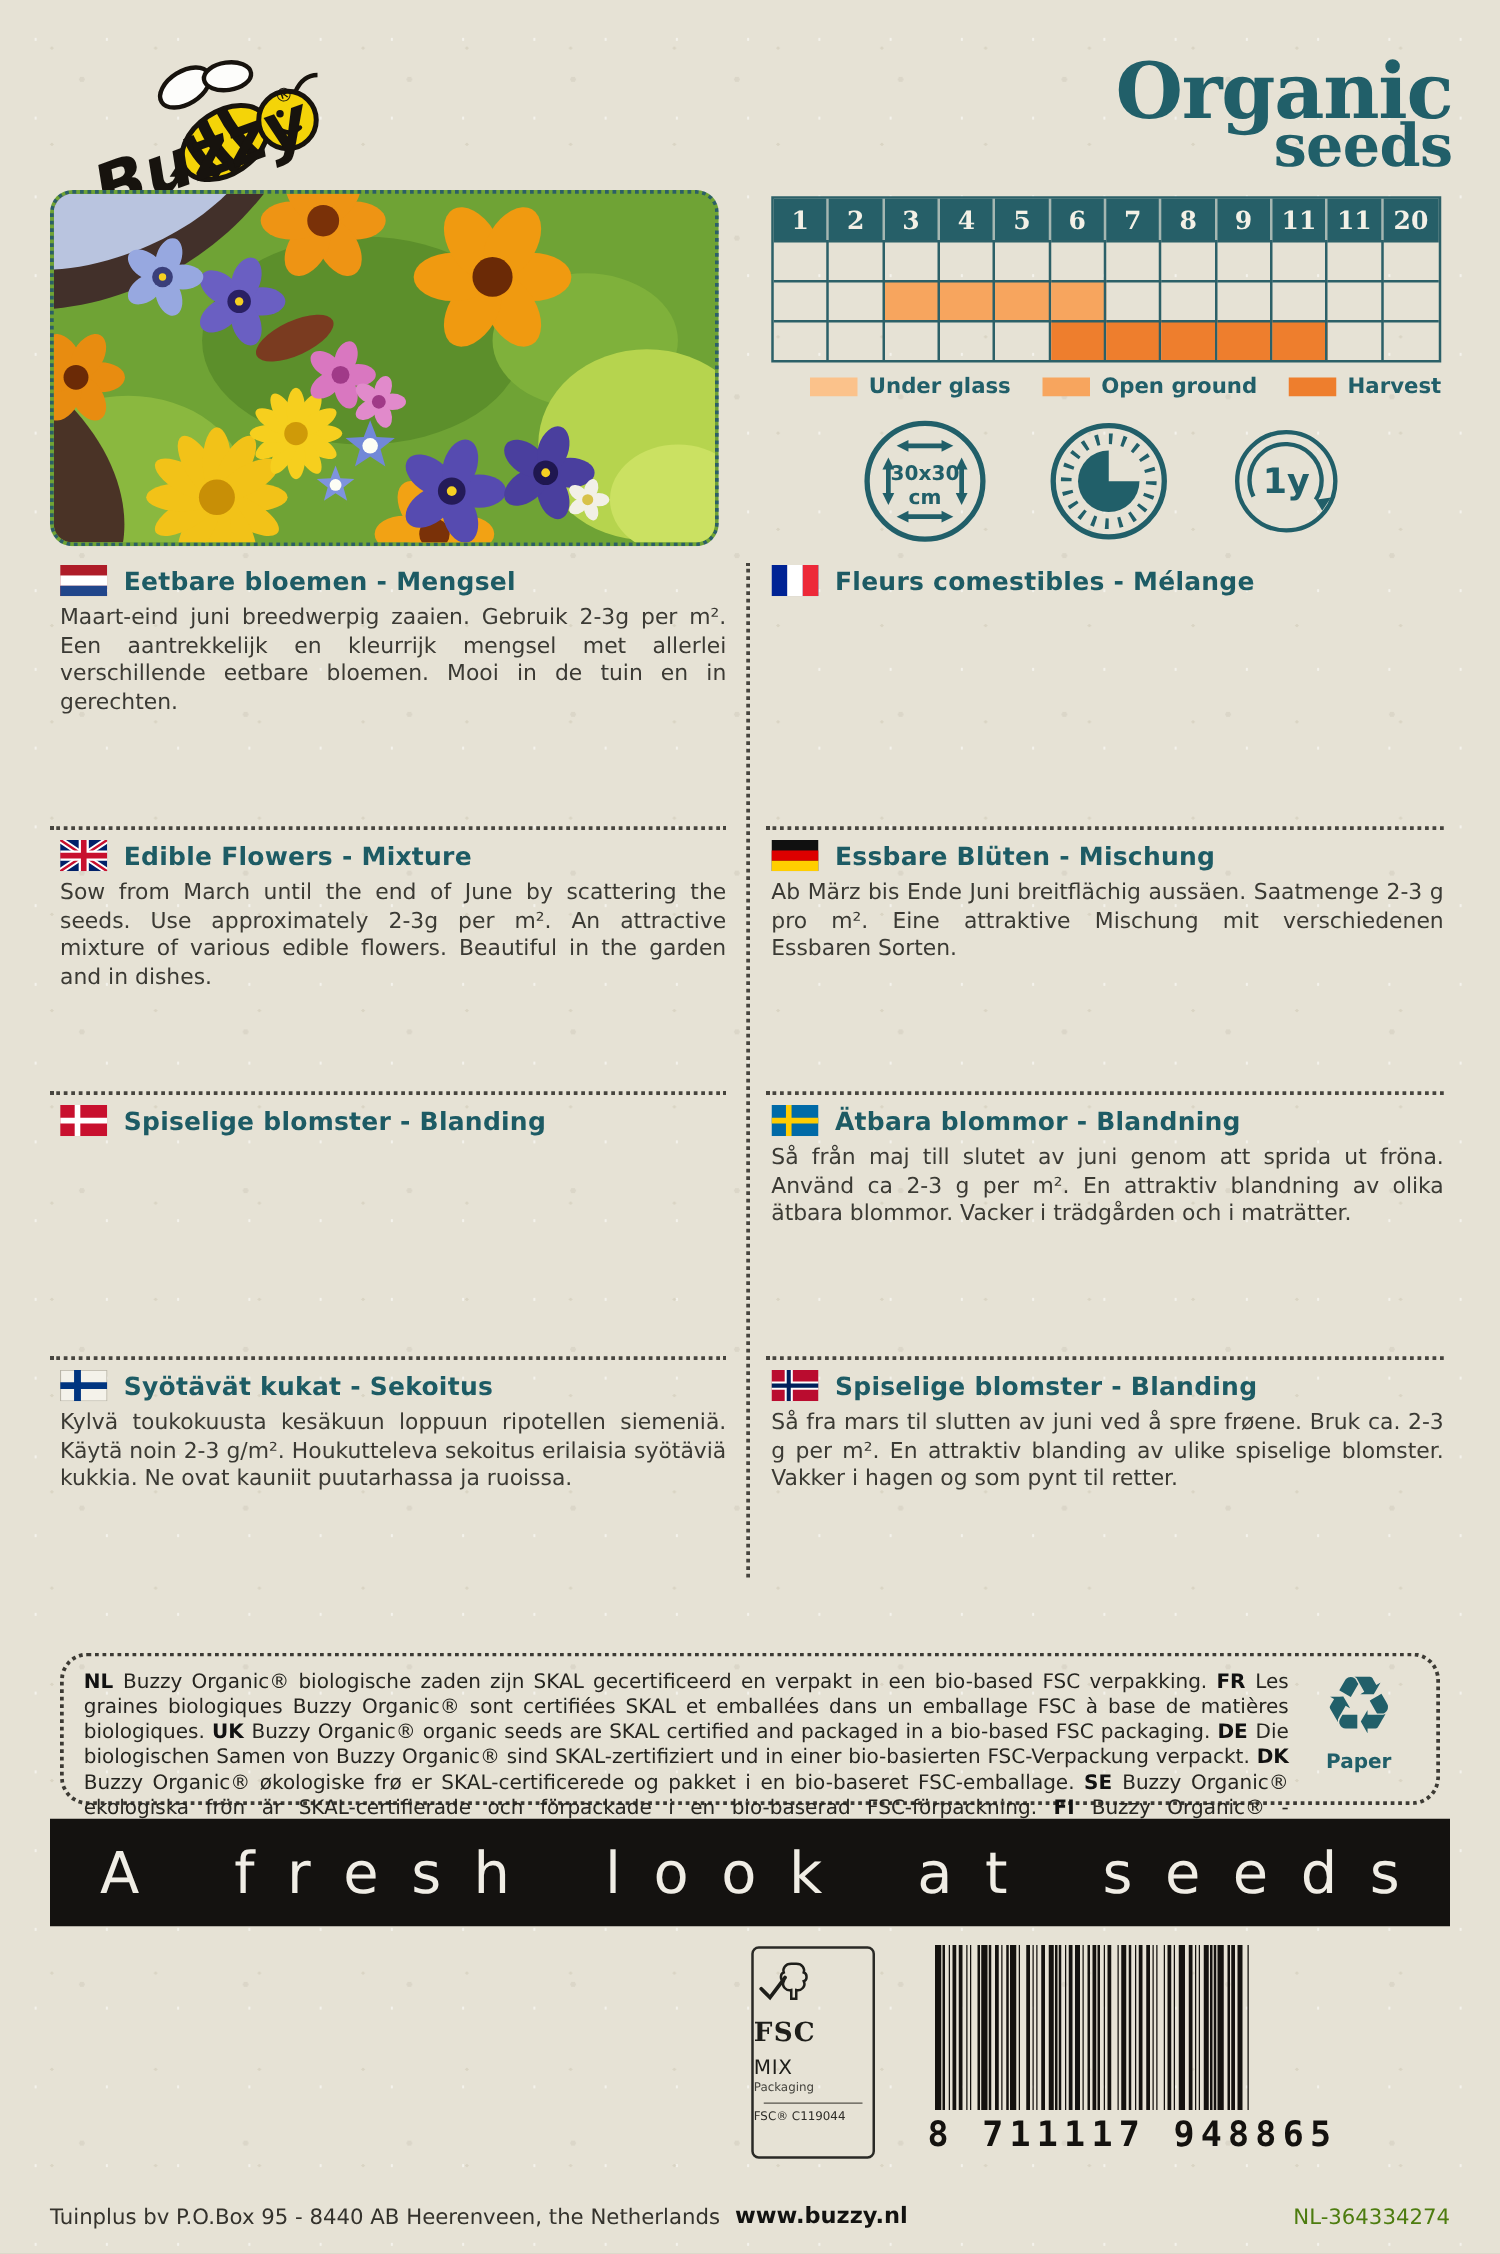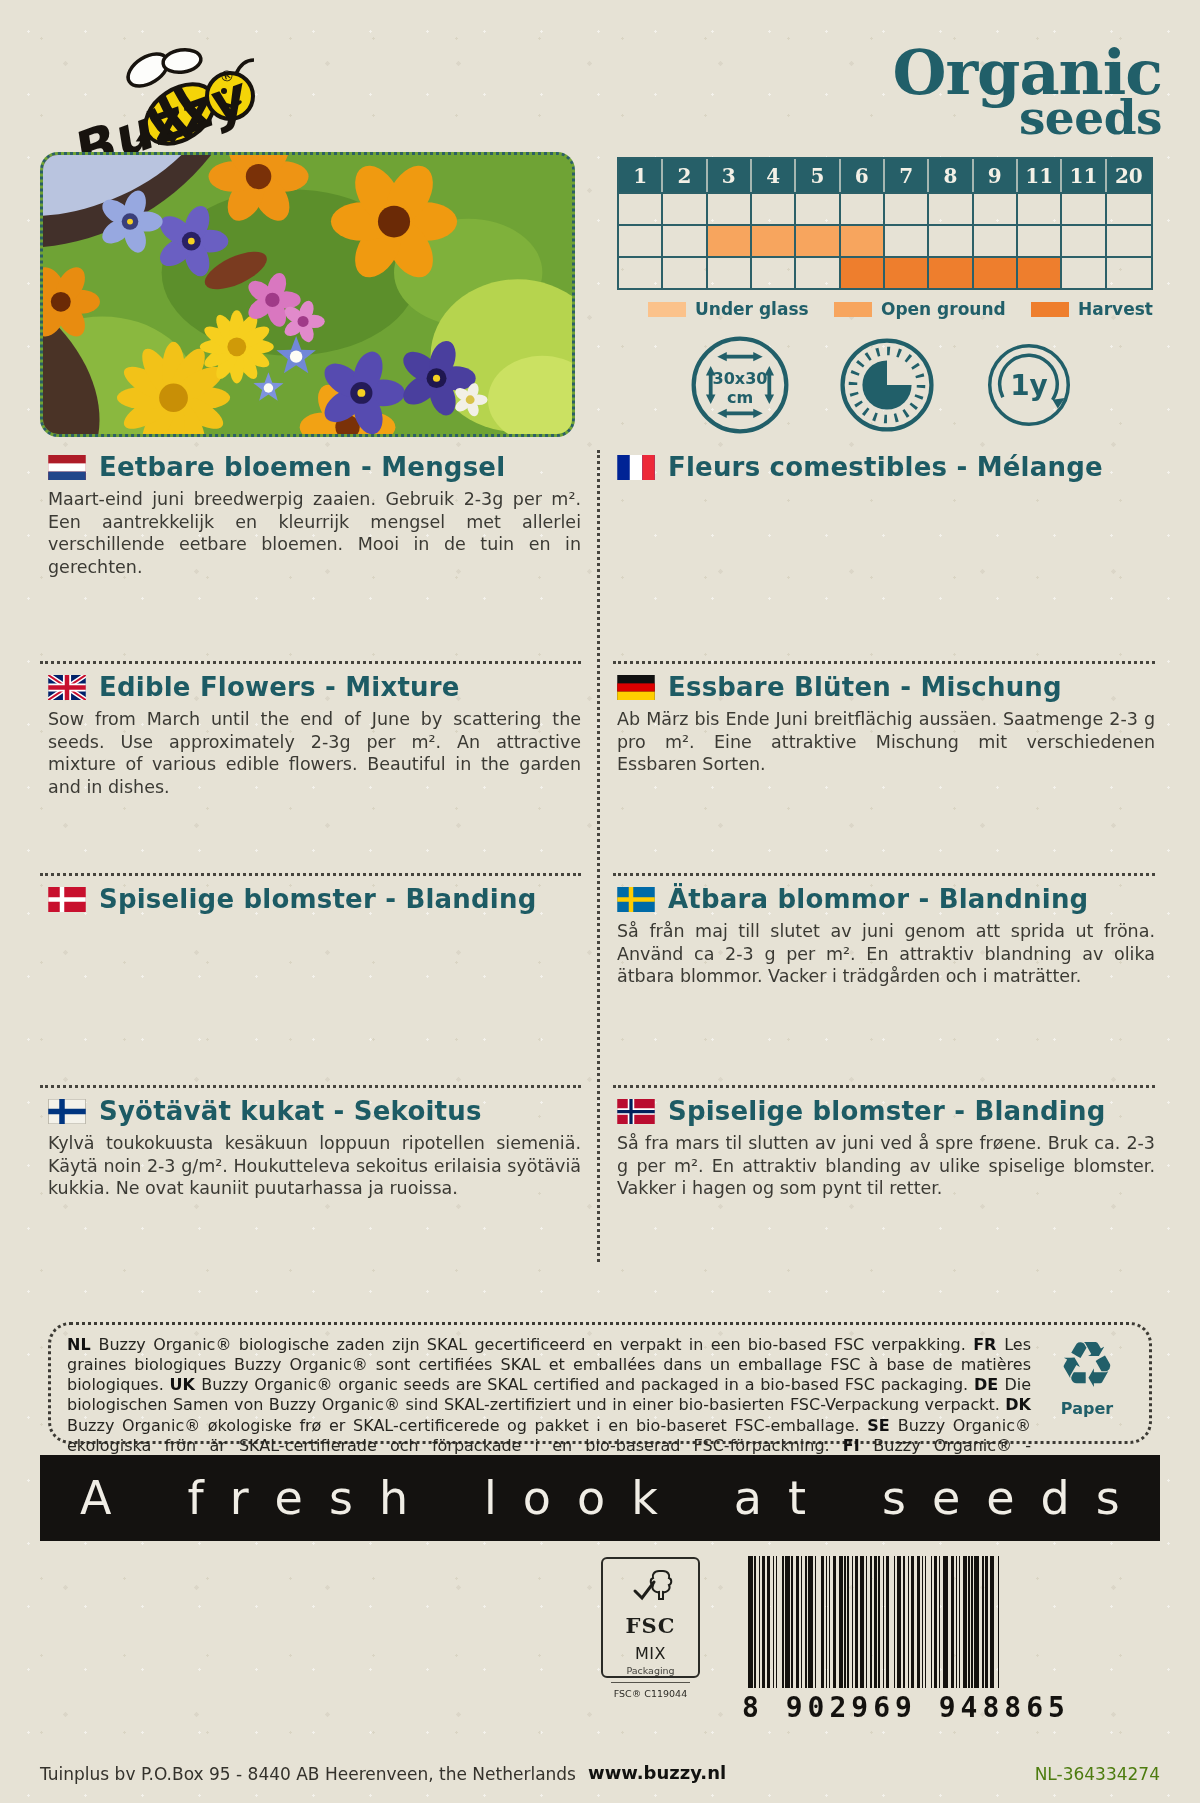--- a/index.html
+++ b/index.html
@@ -47,42 +47,42 @@
   .info-icon{width:104px;height:104px;}
 
   
   .h-div{position:absolute;height:0;border-top:3px dotted #46443e;}
   .v-div{position:absolute;width:0;border-left:3px dotted #46443e;}
 
   
   .lang-section{position:absolute;}
   .lang-head{display:flex;align-items:center;gap:13px;}
   .flag{width:38px;height:25px;flex:0 0 auto;display:block;}
-  .lang-title{font-size:26px;font-weight:bold;color:#1d5b64;letter-spacing:.2px;}
+  .lang-title{font-size:20px;font-weight:bold;color:#1d5b64;letter-spacing:.2px;}
   .lang-body{margin-top:6px;font-size:17.5px;line-height:1.29;color:#3b3a34;text-align:justify;}
 
   
   #legal-box{position:absolute;left:48px;top:1322px;width:1104px;height:122px;box-sizing:border-box;
              border:3px dotted #3c3a34;border-radius:22px;padding:10px 118px 8px 16px;}
   #legal-text{font-size:16px;line-height:1.26;color:#262520;text-align:justify;}
   #legal-text b{color:#111;}
   #paper-recycle{position:absolute;right:16px;top:8px;width:92px;text-align:center;}
   #recycle-icon{font-size:64px;line-height:1;color:#215f69;}
   #paper-label{font-size:16px;font-weight:bold;color:#215f69;margin-top:2px;}
 
   
   #banner{position:absolute;left:40px;top:1455px;width:1120px;height:86px;background:#141210;
           display:flex;align-items:center;}
   #banner-text{flex:1;display:flex;justify-content:space-between;align-items:center;padding:0 40px;
                color:#f0ede5;font-size:46px;font-weight:400;}
   #banner-text .sp{width:24px;}
 
   
-  #fsc-box{position:absolute;left:601px;top:1557px;width:99px;height:121px;box-sizing:border-box;
-           border:2px solid #2a2a26;border-radius:6px;text-align:center;padding-top:8px;color:#1e1e1a;}
+  #fsc-box{position:absolute;left:601px;top:1557px;width:99px;height:170px;box-sizing:border-box;
+           border:2px solid #2a2a26;border-radius:6px;padding-top:8px;color:#1e1e1a;}
   #fsc-name{font-family:"DejaVu Serif","Liberation Serif",serif;font-weight:bold;font-size:21px;letter-spacing:1px;margin-top:2px;}
   #fsc-mix{font-size:16px;margin-top:6px;letter-spacing:.5px;}
   #fsc-pack{font-size:9.5px;color:#45443e;margin-top:2px;}
   #fsc-box hr{border:none;border-top:1px solid #55534b;margin:6px 8px 5px 8px;}
   #fsc-code{font-size:9.5px;color:#2c2b26;}
 
   
   #barcode{position:absolute;left:742px;top:1556px;width:268px;text-align:center;}
   #barcode-bars{position:relative;height:132px;margin:0 6px;}
   #barcode-bars div{position:absolute;top:0;bottom:0;background:#14120f;}
@@ -599,20 +599,20 @@
         <div style="left: 210.8px; width: 1.55px;"></div>
         <div style="left: 215.45px; width: 3.1px;"></div>
         <div style="left: 220.1px; width: 1.55px;"></div>
         <div style="left: 223.2px; width: 1.55px;"></div>
         <div style="left: 226.3px; width: 4.65px;"></div>
         <div style="left: 234.05px; width: 1.55px;"></div>
         <div style="left: 237.15px; width: 3.1px;"></div>
         <div style="left: 241.8px; width: 4.65px;"></div>
         <div style="left: 249.55px; width: 1.55px;"></div>
       </div>
-    <div id="barcode-digits">8 902969 948865</div>
+    <div id="barcode-digits">8 711117 948865</div>
   </div>
 
   <div id="footer-address">Tuinplus bv P.O.Box 95 - 8440 AB Heerenveen, the Netherlands</div>
   <div id="footer-site">www.buzzy.nl</div>
   <div id="footer-code">NL-364334274</div>
 
 </div>
 
 </body></html>

